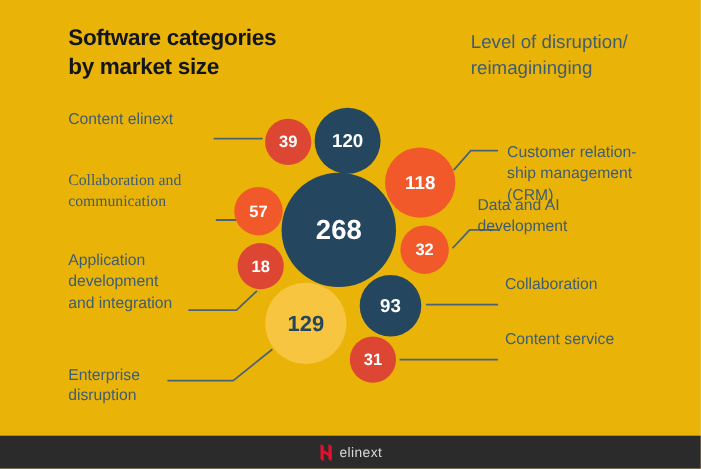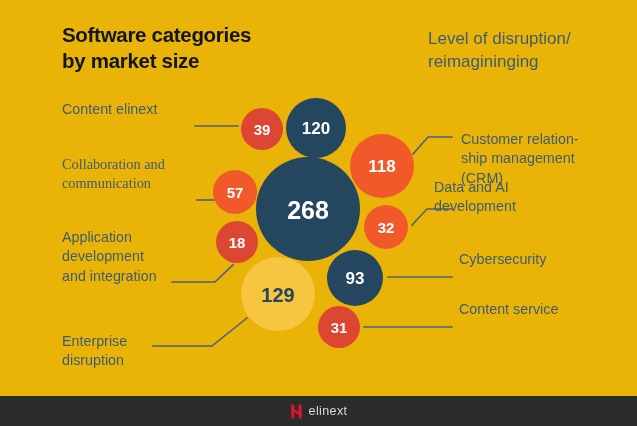--- a/index.html
+++ b/index.html
@@ -198,21 +198,21 @@
 and integration</p>
         <p class="cat-label left" style="left: 62px; top: 332px; width: 130px;">Enterprise
 disruption</p>
       </div>
     <div id="right-label-layer">
         <p class="cat-label right" style="left: 461px; top: 98px; width: 170px; margin-top: 32px;">Customer relation-
 ship management
 (CRM)</p>
         <p class="cat-label right" style="left: 434px; top: 178px; width: 170px;">Data and AI
 development</p>
-        <p class="cat-label right" style="left: 459px; top: 250px; width: 170px;">Cybersecurity</p>
+        <p class="cat-label right" style="left: 459px; top: 250px; width: 170px;">Collaboration</p>
         <p class="cat-label right" style="left: 459px; top: 300px; width: 170px;">Content service</p>
       </div>
 
   </div>
 
   <div class="footer-bar">
     <div class="logo">
       <svg class="logo-mark" width="13" height="17" viewBox="0 0 13 17">
         <path d="M1.4 0.6 L4.3 2.4 L4.3 16.4 L1.4 14.6 Z" fill="#e8112d"></path>
         <path d="M8.6 0.6 L11.5 2.4 L11.5 16.4 L8.6 14.6 Z" fill="#e8112d"></path>

